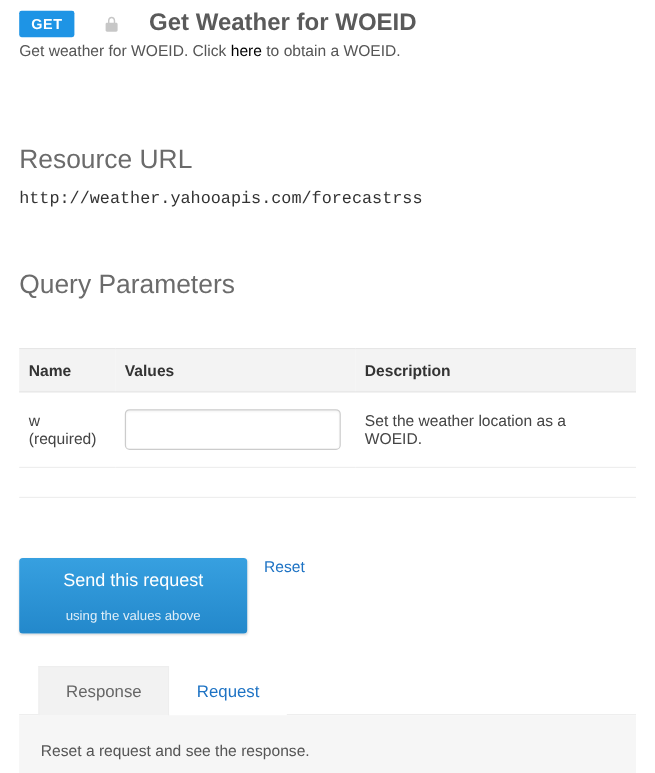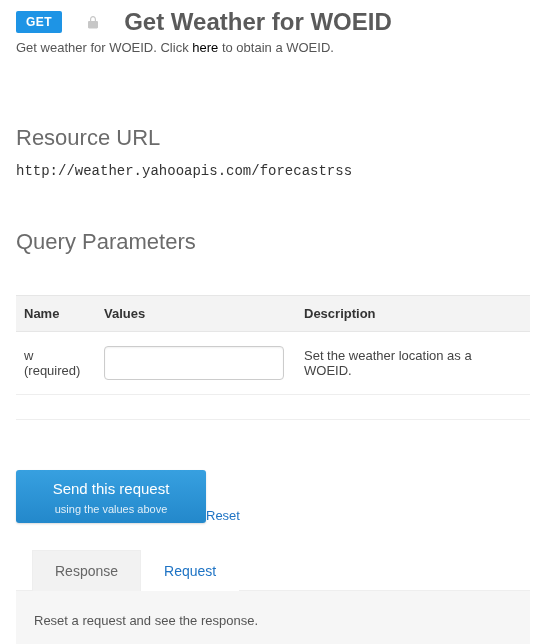--- a/index.html
+++ b/index.html
@@ -25,21 +25,21 @@
     padding: 4px 10px;
     border-radius: 2px;
     letter-spacing: 0.5px;
   }
   .lock-icon {
     color: #bdbdbd;
     display: flex;
     align-items: center;
   }
   .page-title {
-    font-size: 24px;
+    font-size: 20px;
     font-weight: 600;
     color: #5a5a5a;
   }
   .description {
     font-size: 13px;
     color: #555;
     margin-bottom: 70px;
   }
   .description a {
     color: #000000;
@@ -95,21 +95,22 @@
     font-size: 14px;
     box-shadow: inset 0 1px 2px rgba(0,0,0,0.06);
   }
   hr.sep {
     border: none;
     border-top: 1px solid #eee;
     margin: 18px 0 50px 0;
   }
   .actions-row {
     display: flex;
-    align-items: flex-end;
+    align-items: flex-start;
+    gap: 14px;
     margin-bottom: 26px;
   }
   .send-button {
     background: #2a91d3;
     background: linear-gradient(#37a0e0, #2388cb);
     color: #fff;
     border: none;
     width: 190px;
     padding: 10px 14px 8px 14px;
     border-radius: 3px;
@@ -120,21 +121,21 @@
   }
   .send-button .primary {
     display: block;
     font-size: 15px;
     font-weight: 400;
   }
   .send-button .secondary {
     display: block;
     font-size: 11px;
     opacity: 0.85;
-    margin-top: 6px;
+    margin-top: 16px;
   }
   .reset-link {
     color: #1e73c4;
     font-size: 13px;
     cursor: pointer;
     text-decoration: none;
   }
   .tabs {
     display: flex;
     border-bottom: 1px solid #eee;

